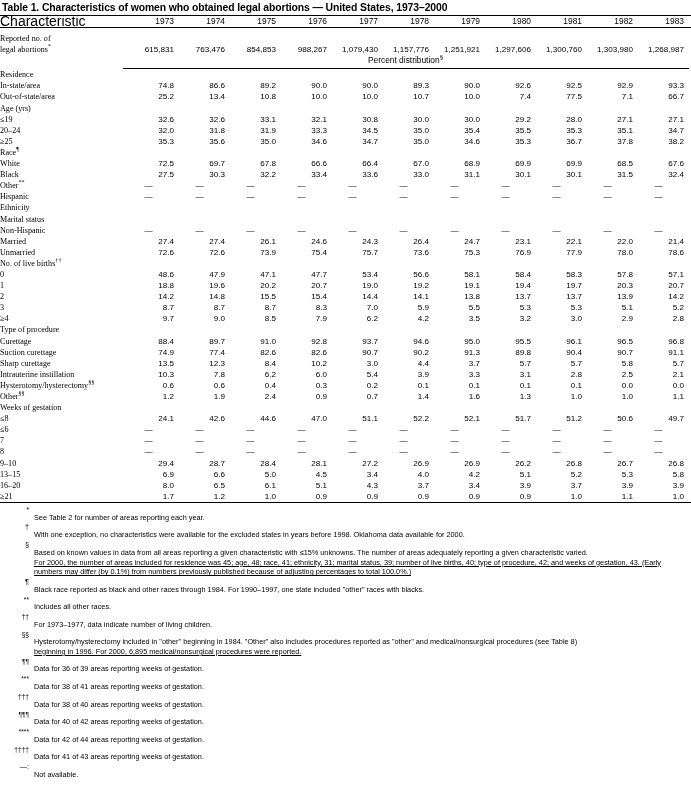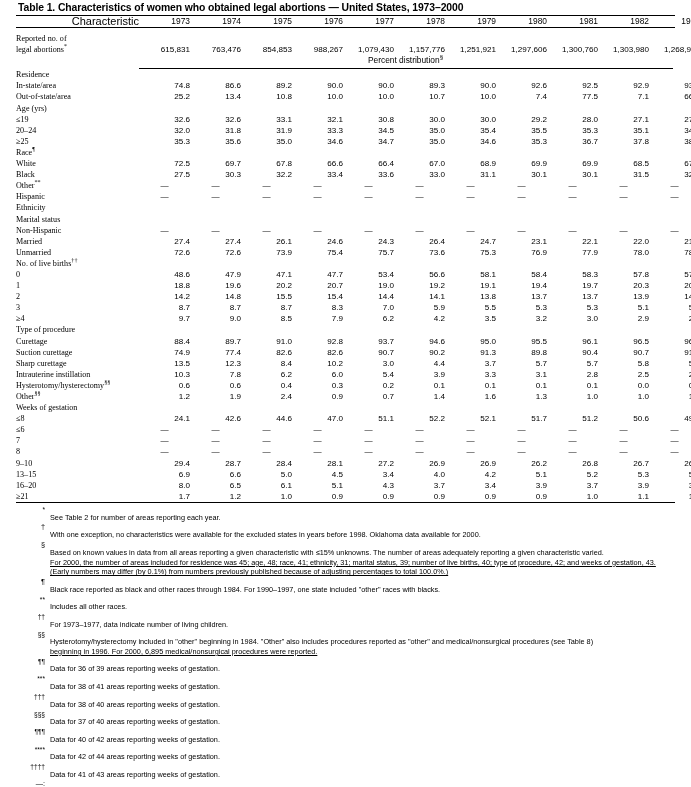--- a/index.html
+++ b/index.html
@@ -12,21 +12,21 @@
     color: #000000;
     width: 691px;
     height: 787px;
     overflow: hidden;
   }
   #page {
     width: 691px;
     height: 787px;
     position: relative;
     box-sizing: border-box;
-    padding: 0 16px;
+    padding: 0 0;
   }
 
   
   .title {
     font-size: 10.4px;
     font-weight: bold;
     line-height: 13px;
     padding: 1px 0 1px 2px;
     white-space: nowrap;
     letter-spacing: -0.1px;
@@ -52,23 +52,23 @@
     margin: 0;
     vertical-align: bottom;
     font-weight: normal;
     line-height: 11.1px;
     white-space: nowrap;
   }
   col.c-char { width: 123px; }
   col.c-yr   { width: 51px; }
 
   th.hdr-char {
-    text-align: right;
+    text-align: left;
     padding-left: 2px;
-    font-size: 11px;
+    font-size: 14px;
   }
   th.hdr-yr {
     text-align: right;
     padding-right: 7px;
     font-size: 8.4px;
   }
   .hdr-row td, .hdr-row th { padding-bottom: 2px; }
 
   td.lbl {
     text-align: left;
@@ -761,24 +761,20 @@
       </div>
       <div class="fn">
         <div class="fn-mark">***</div>
         <div class="fn-body"><span>Data for 38 of 41 areas reporting weeks of gestation.</span></div>
       </div>
       <div class="fn">
         <div class="fn-mark">†††</div>
         <div class="fn-body"><span>Data for 38 of 40 areas reporting weeks of gestation.</span></div>
       </div>
       <div class="fn">
-        <div class="fn-mark">§§§</div>
-        <div class="fn-body"><span>Data for 37 of 40 areas reporting weeks of gestation.</span></div>
-      </div>
-      <div class="fn">
         <div class="fn-mark">¶¶¶</div>
         <div class="fn-body"><span>Data for 40 of 42 areas reporting weeks of gestation.</span></div>
       </div>
       <div class="fn">
         <div class="fn-mark">****</div>
         <div class="fn-body"><span>Data for 42 of 44 areas reporting weeks of gestation.</span></div>
       </div>
       <div class="fn">
         <div class="fn-mark">††††</div>
         <div class="fn-body"><span>Data for 41 of 43 areas reporting weeks of gestation.</span></div>

